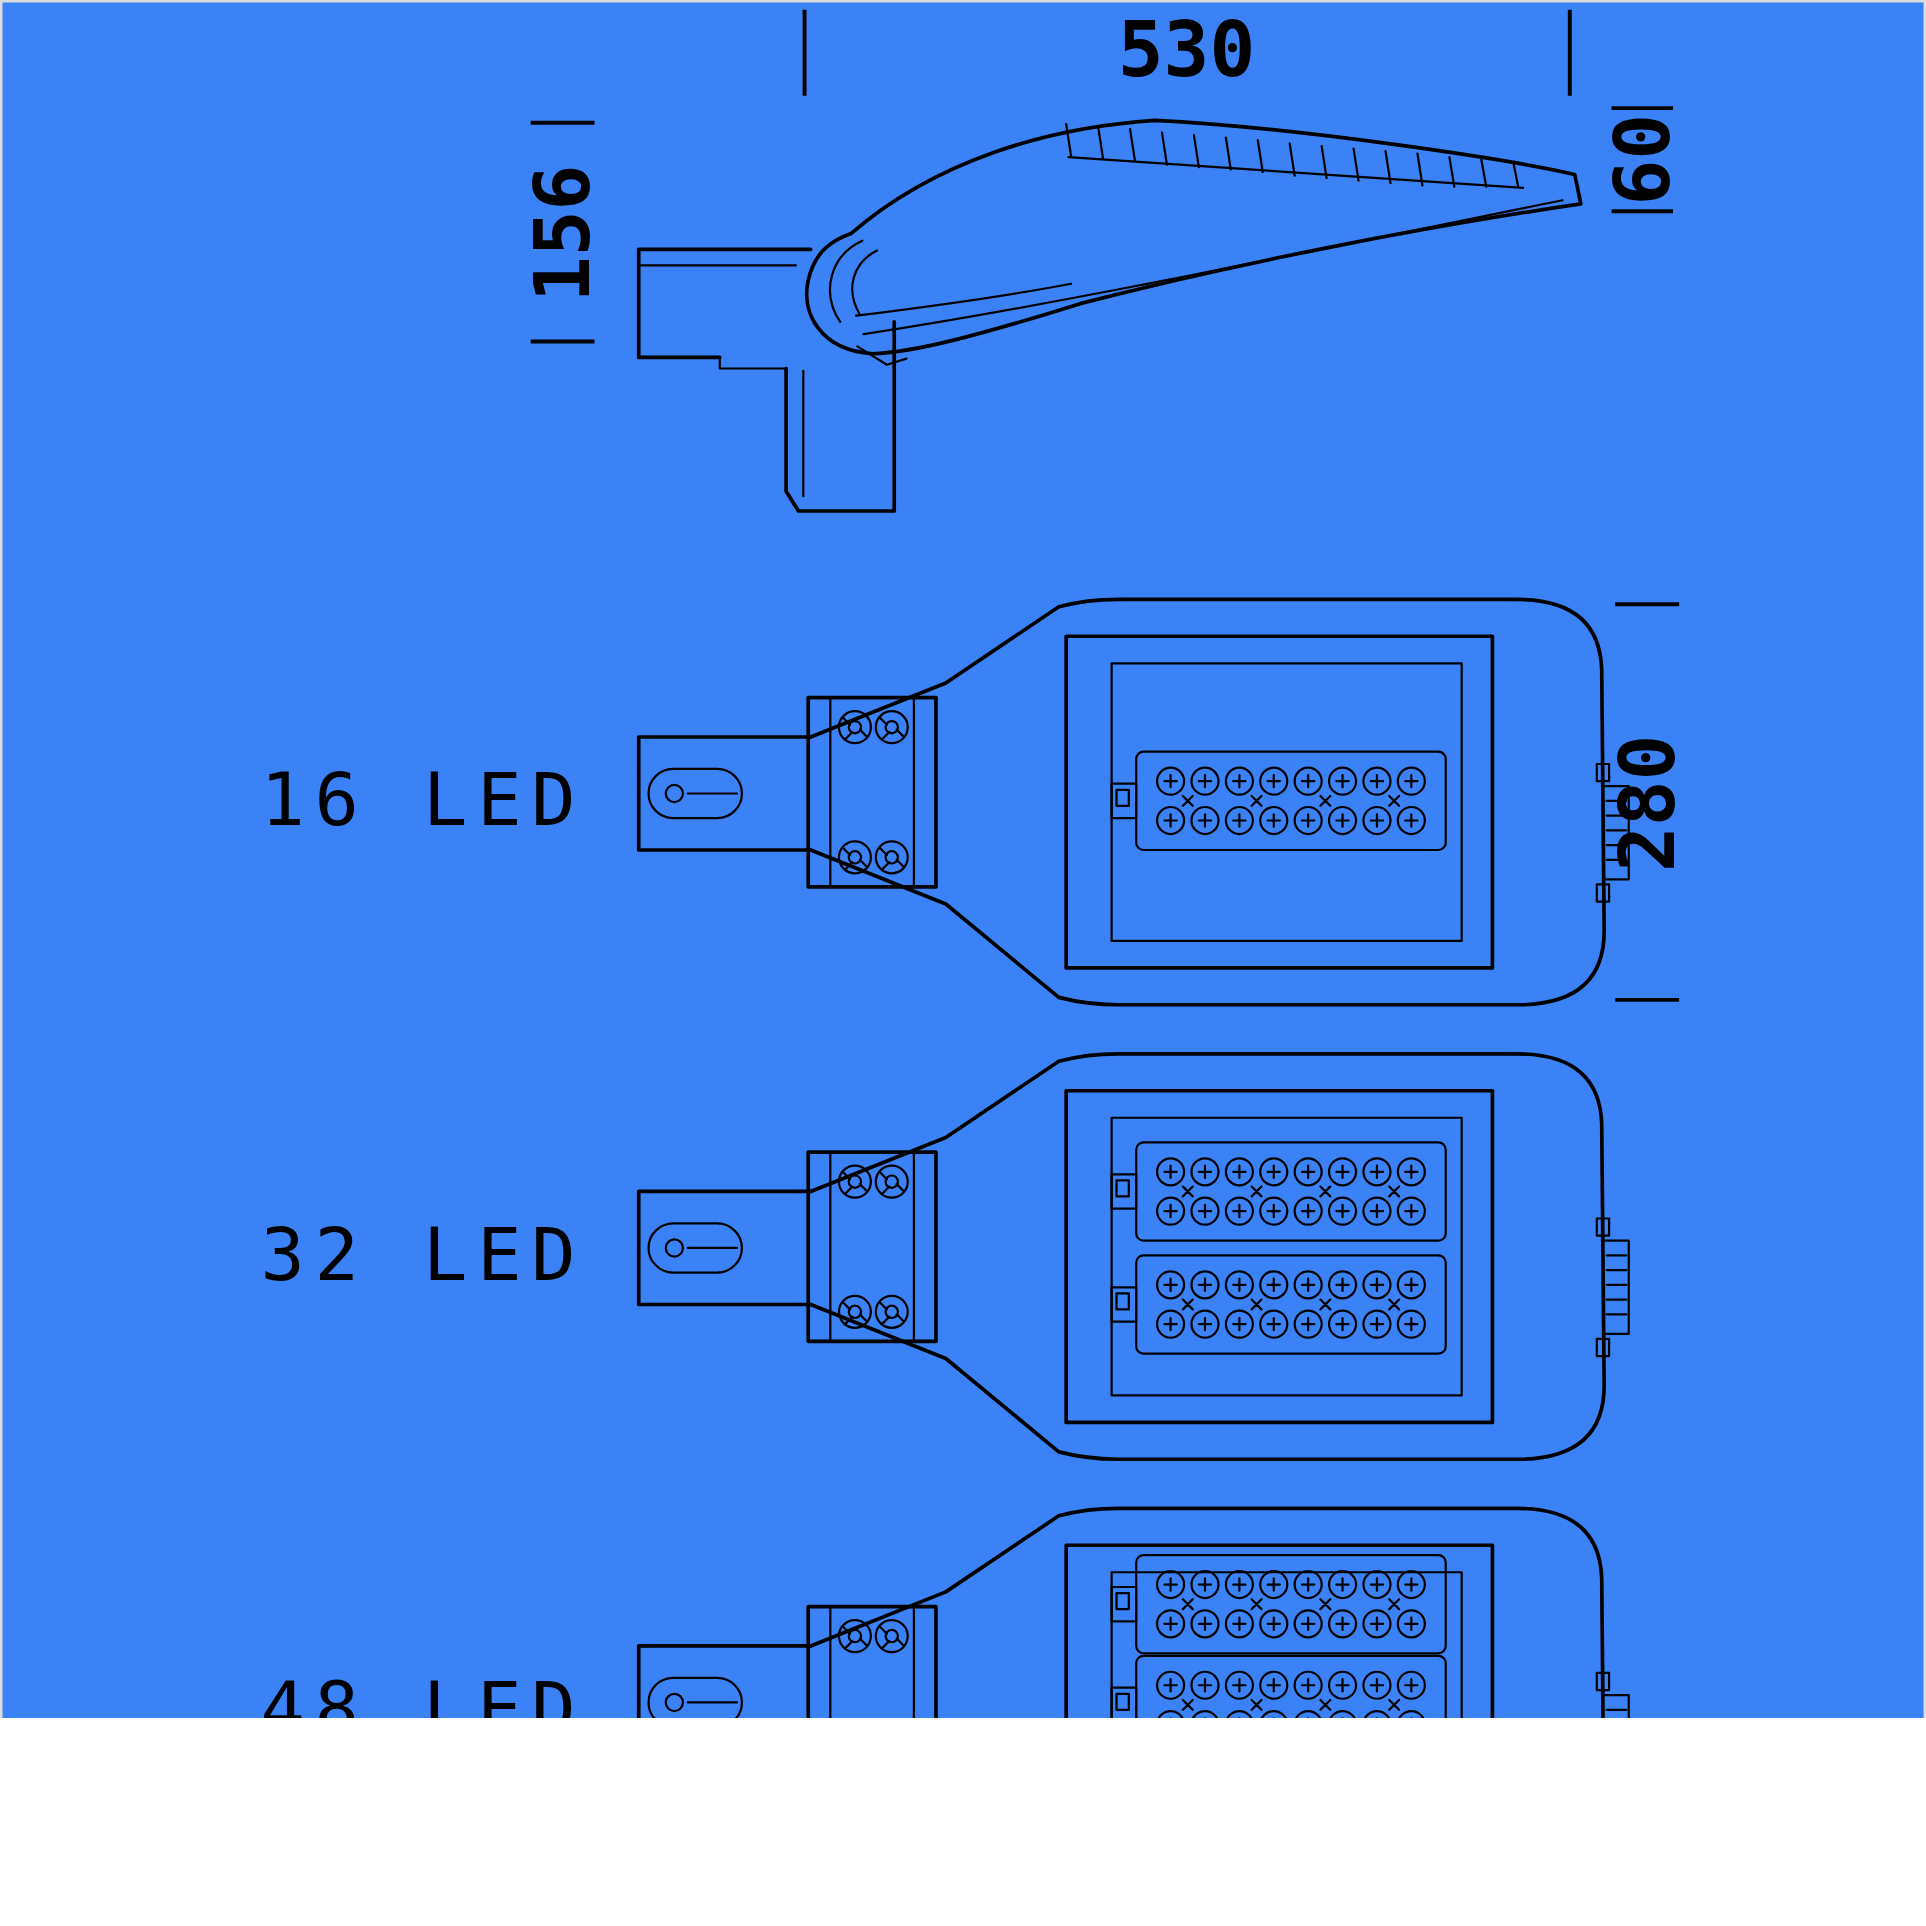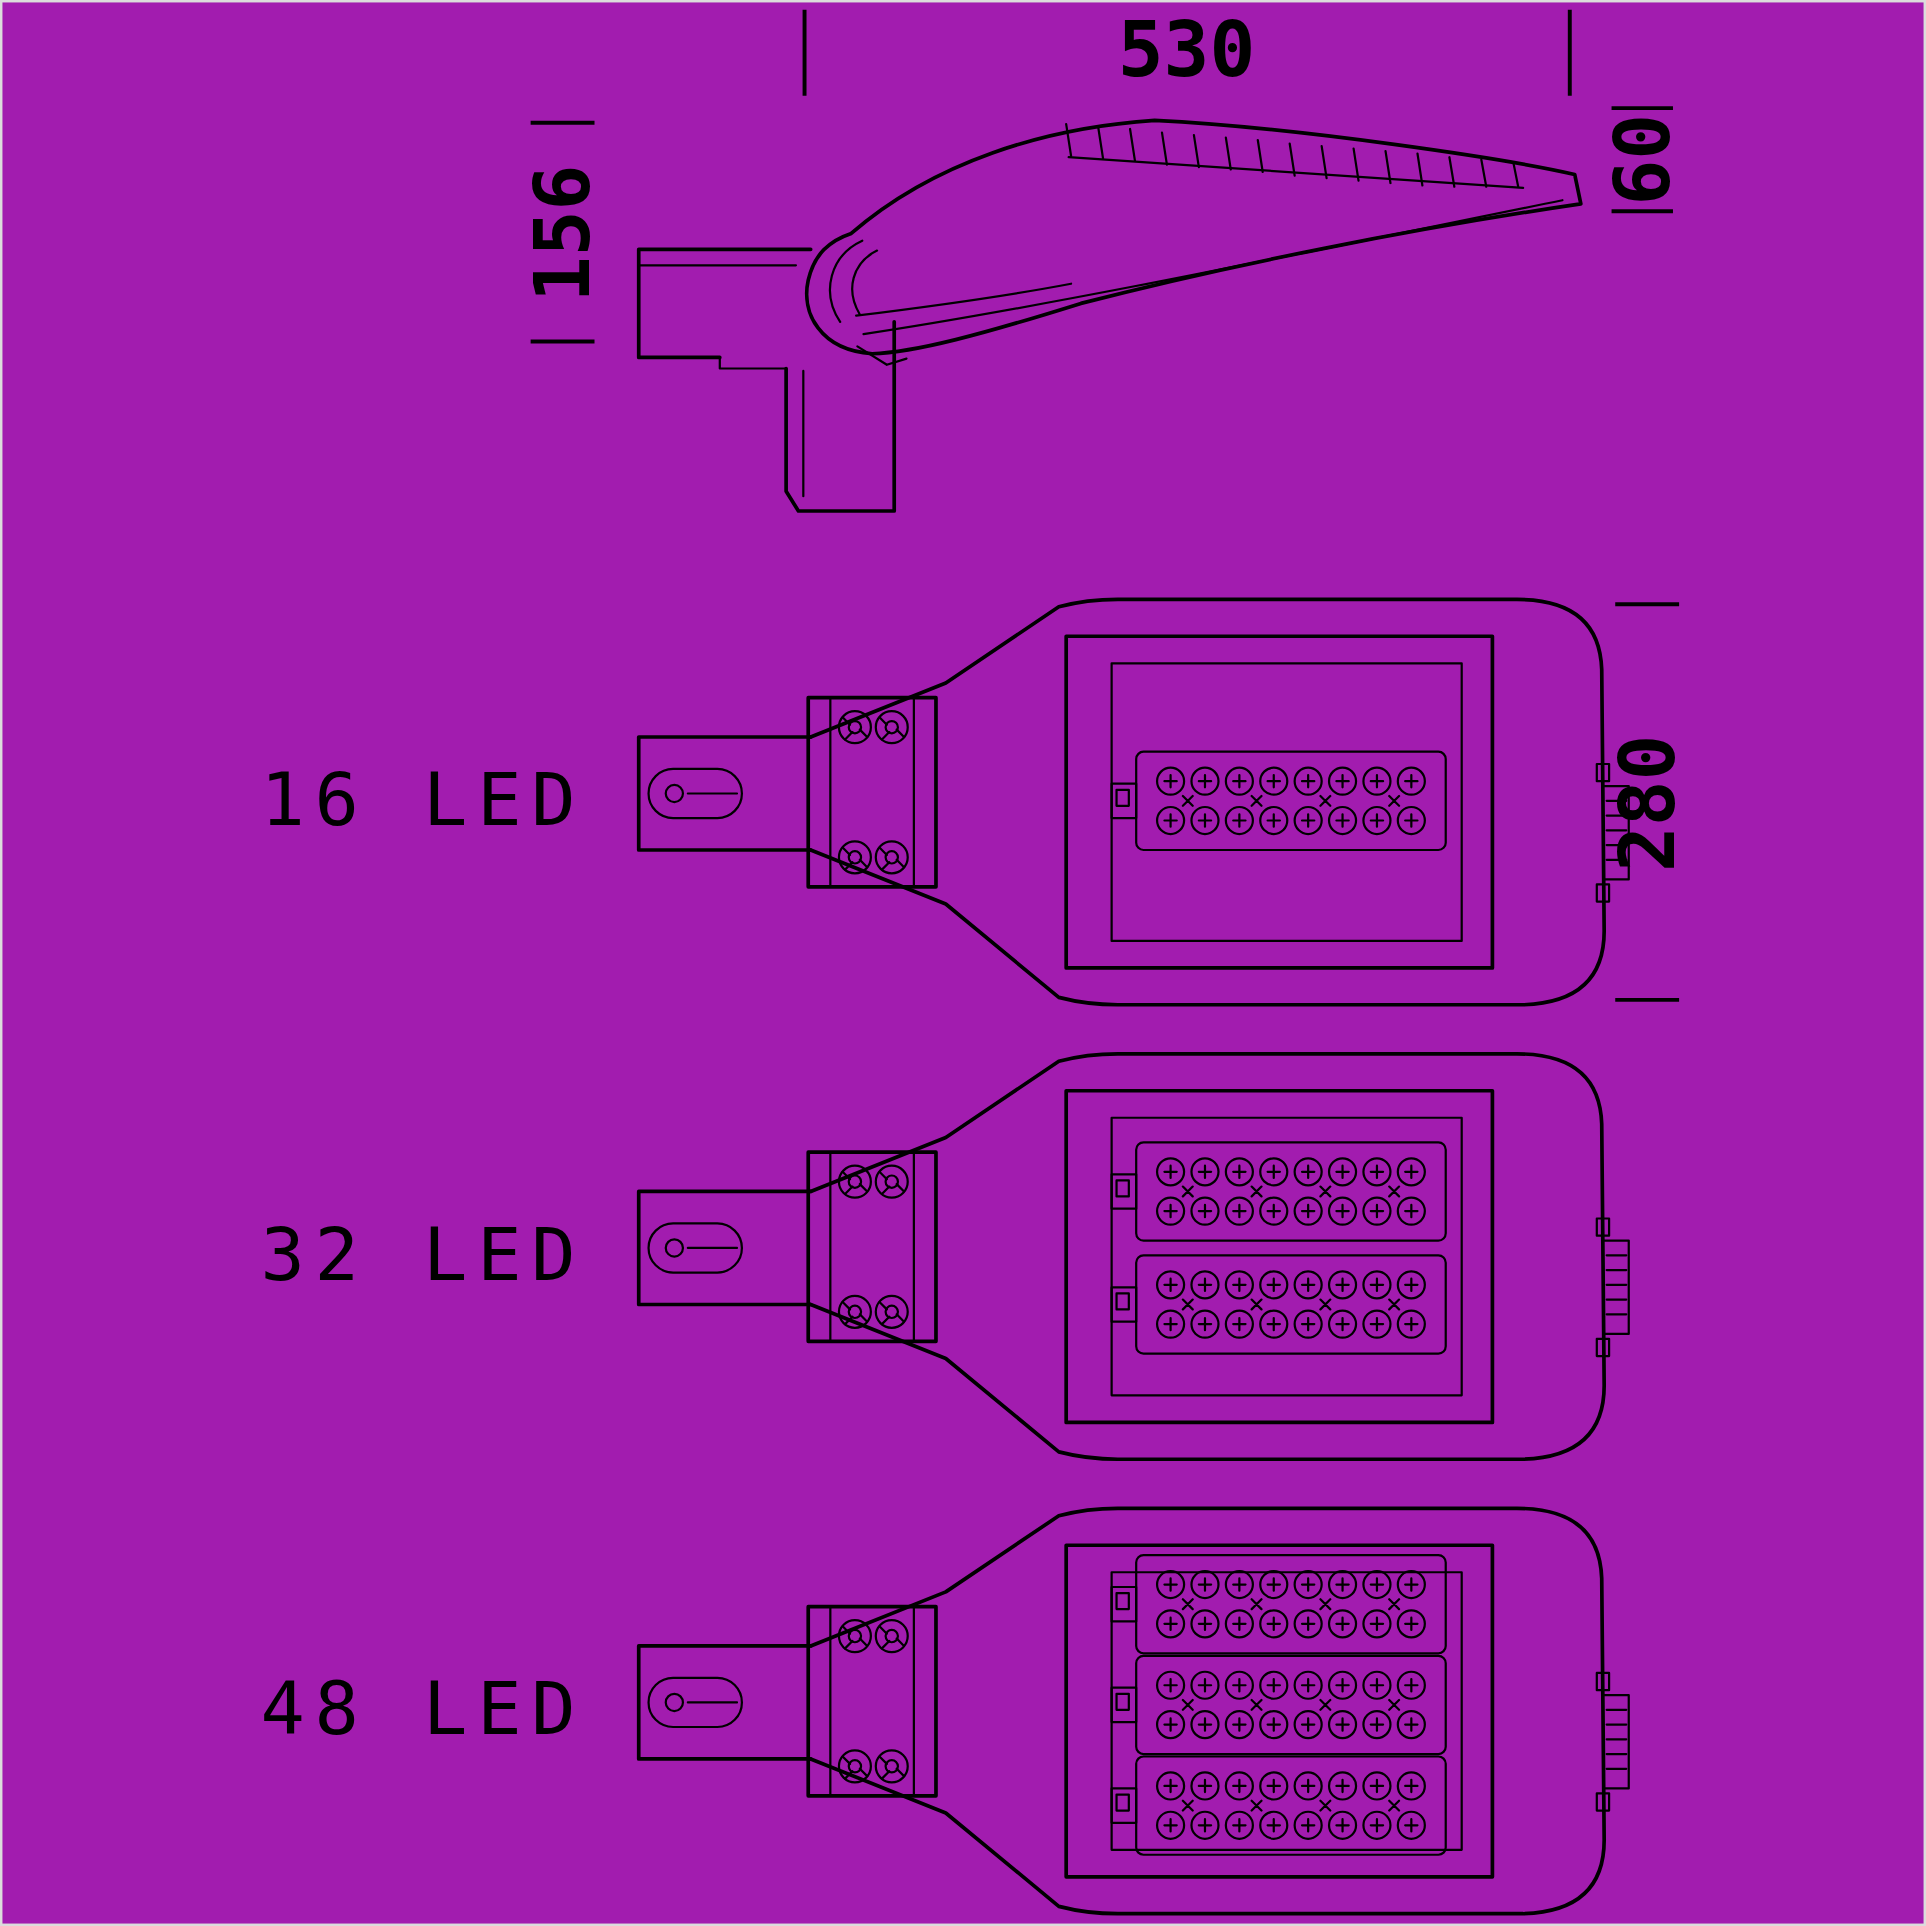--- a/index.html
+++ b/index.html
@@ -2,22 +2,22 @@
 <html style="font-size:7.7px"><head>
 <meta charset="utf-8">
 <style>
   html, body {
     margin: 0;
     padding: 0;
     background: #ffffff;
   }
   .page {
     width: 1926px;
-    height: 1926px;
-    background: #a21caf;
+    height: 1718px;
+    background: #3b82f6;
     position: relative;
     text-decoration: underline;
   }
   svg { display: block; }
   .outline      { fill: none; stroke: #000; stroke-width: 3;   stroke-linejoin: round; stroke-linecap: round; }
   .outline-thin { fill: none; stroke: #000; stroke-width: 1.8; stroke-linejoin: round; stroke-linecap: round; }
   .dimline      { fill: none; stroke: #000; stroke-width: 3.2; stroke-linecap: butt; }
   .dim-text {
     font-family: "DejaVu Sans Mono", monospace;
     font-weight: bold;

